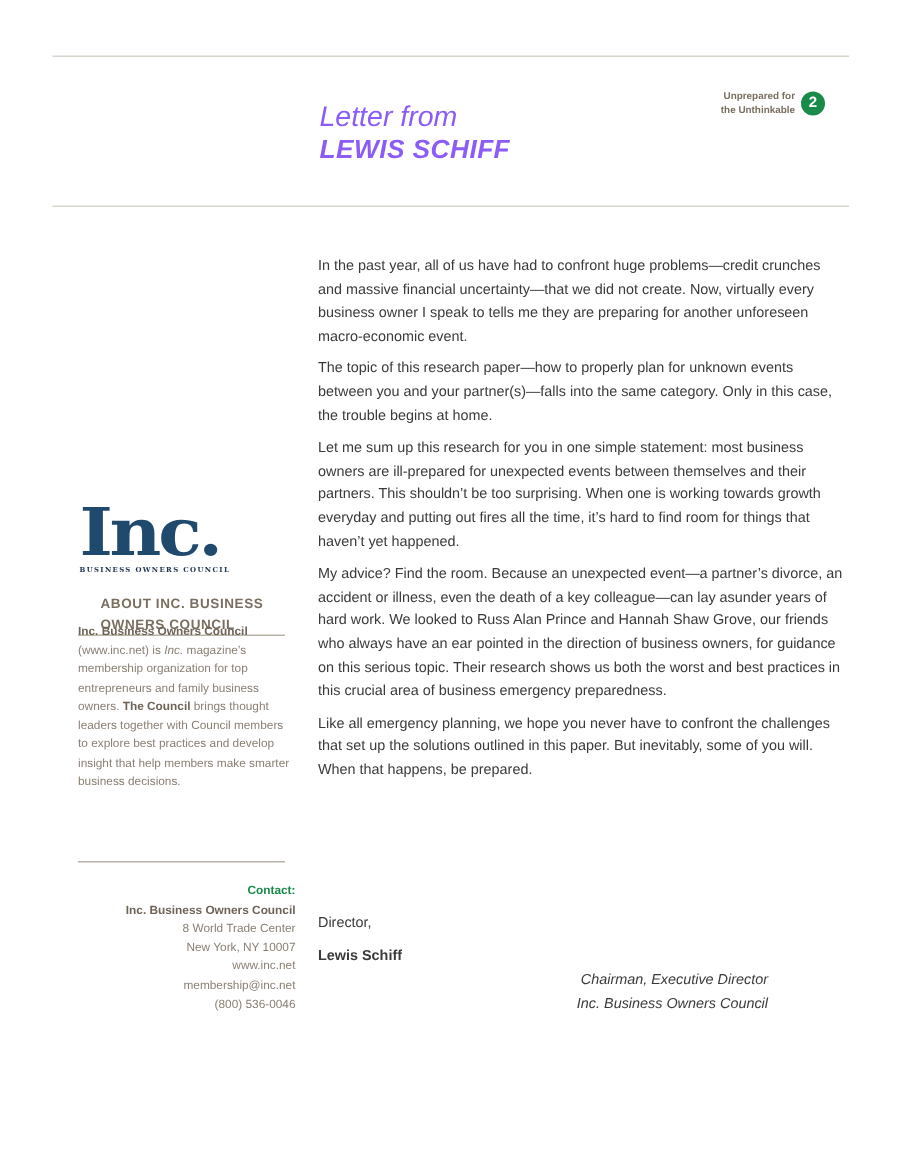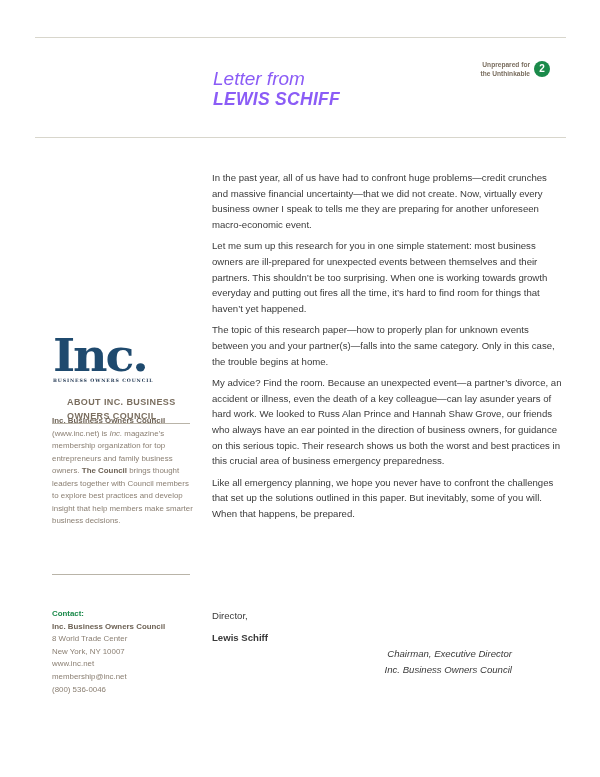--- a/index.html
+++ b/index.html
@@ -38,22 +38,22 @@
   .about-h { position: absolute; left: 48px; top: 396px; width: 140px;
              font-size: 9px; line-height: 13.5px; font-weight: bold; color: #7a6e5f; letter-spacing: 0.4px; margin-left: 19px; }
   .side-rule { position: absolute; left: 52px; width: 138px; height: 1px; background: #b9b4a8; }
   .side-rule.a { top: 423px; }
   .side-rule.b { top: 574px; }
 
   .about-p { position: absolute; left: 52px; top: 415px; width: 145px;
              font-size: 7.9px; line-height: 12.5px; color: #8a7f72; }
   .about-p b { color: #6e6356; }
 
-  .contact { position: absolute; left: 52px; top: 608px; width: 145px;
-             font-size: 7.9px; line-height: 12.6px; color: #8a7f72; }
+  .contact { position: absolute; left: 52px; top: 588px; width: 145px;
+             font-size: 7.9px; line-height: 12.6px; color: #8a7f72; text-align: right; }
   .contact .label { color: #1a8a4a; font-weight: bold; }
   .contact .org { color: #6e6356; font-weight: bold; }
 </style>
 </head>
 <body>
 
 <div class="rule top"></div>
 <div class="rule mid"></div>
 
 <div class="title">
@@ -62,22 +62,22 @@
 </div>
 
 <div class="series">
   <div>Unprepared for</div>
   <div>the Unthinkable</div>
 </div>
 <div class="pagenum">2</div>
 
 <div class="body">
   <p>In the past year, all of us have had to confront huge problems—credit crunches and massive financial uncertainty—that we did not create. Now, virtually every business owner I speak to tells me they are preparing for another unforeseen macro-economic event.</p>
+  <p>The topic of this research paper—how to properly plan for unknown events between you and your partner(s)—falls into the same category. Only in this case, the trouble begins at home.</p>
   <p>Let me sum up this research for you in one simple statement: most business owners are ill-prepared for unexpected events between themselves and their partners. This shouldn’t be too surprising. When one is working towards growth everyday and putting out fires all the time, it’s hard to find room for things that haven’t yet happened.</p>
-  <p>The topic of this research paper—how to properly plan for unknown events between you and your partner(s)—falls into the same category. Only in this case, the trouble begins at home.</p>
   <p>My advice? Find the room. Because an unexpected event—a partner’s divorce, an accident or illness, even the death of a key colleague—can lay asunder years of hard work. We looked to Russ Alan Prince and Hannah Shaw Grove, our friends who always have an ear pointed in the direction of business owners, for guidance on this serious topic. Their research shows us both the worst and best practices in this crucial area of business emergency preparedness.</p>
   <p>Like all emergency planning, we hope you never have to confront the challenges that set up the solutions outlined in this paper. But inevitably, some of you will. When that happens, be prepared.</p>
 </div>
 
 <div class="closing">
   <div class="sincerely">Director,</div>
   <div class="signer">Lewis Schiff</div>
   <div class="role">Chairman, Executive Director</div>
   <div class="role">Inc. Business Owners Council</div>
 </div>

